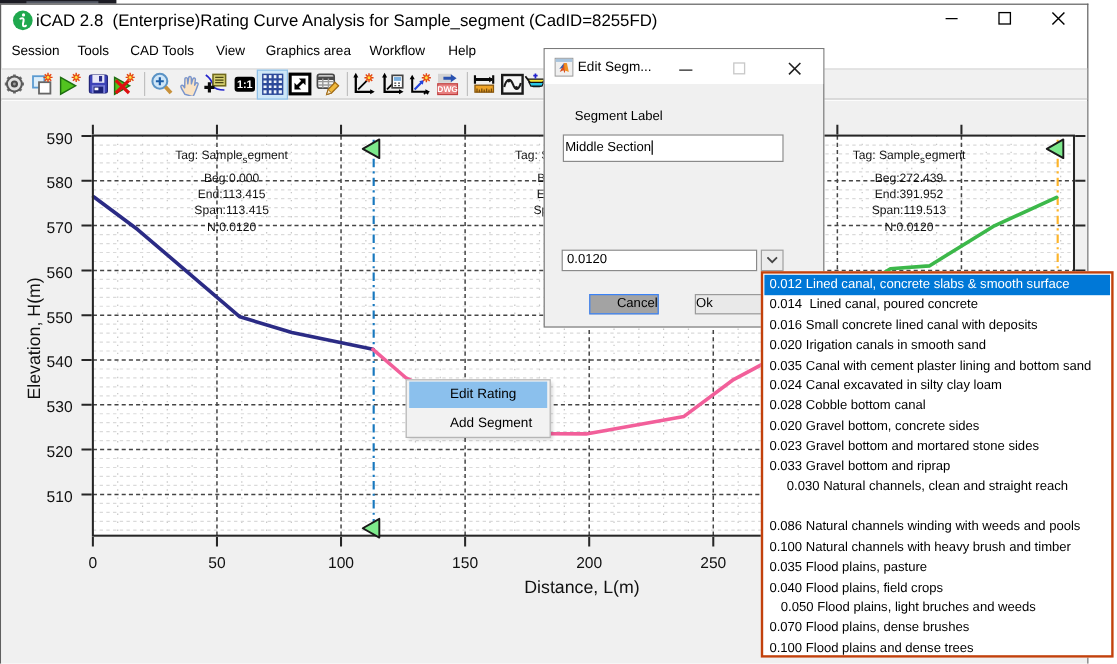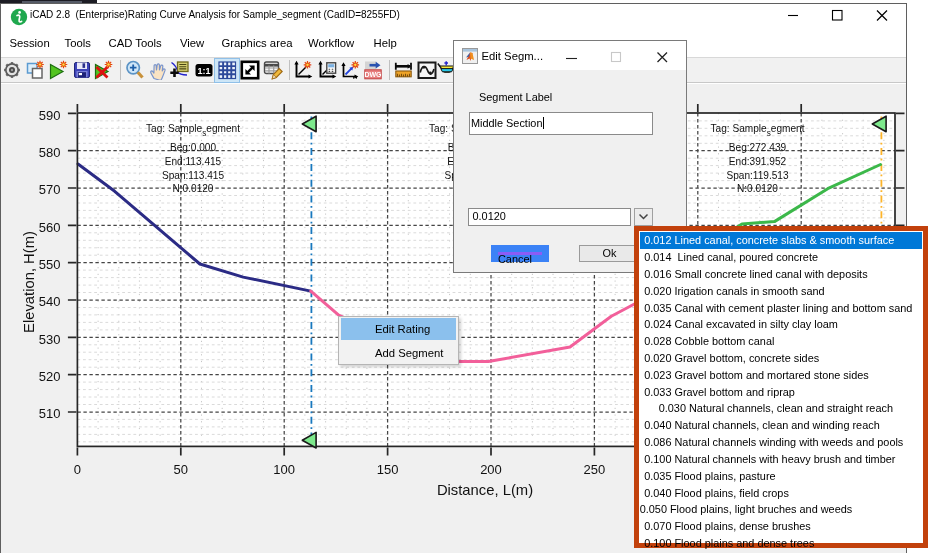--- a/index.html
+++ b/index.html
@@ -10,21 +10,21 @@
 <div class="abs" style="left:0;top:0;width:97px;height:4px;background:#1c1c24"></div>
 <div class="abs" style="left:22px;top:1px;width:60px;height:2px;background:#555a66"></div>
 
 <div class="abs" style="left:0;top:3px;width:907px;height:550px;background:#fff;border:1px solid #5f5f5f;border-bottom:none"></div>
 
 <svg class="abs" width="18" height="18" viewBox="0 0 18 18" style="left:10px;top:8px">
 <circle cx="9" cy="9" r="8.2" fill="#1fa84e"></circle>
 <path d="M7 7.5c2.5-1 3 .5 2.6 2.2-.3 1.4-.8 2.8-.4 3.6.4.9 1.6.8 2.4.1" stroke="#fff" stroke-width="1.7" fill="none" stroke-linecap="round"></path>
 <circle cx="9.6" cy="4.4" r="1.35" fill="#fff"></circle>
 </svg>
-<div class="abs" style="left:30px;top:9px;font-size:10px;color:#000;white-space:nowrap">iCAD 2.8&nbsp; (Enterprise)Rating Curve Analysis for Sample_segment (CadID=8255FD)</div>
+<div class="abs" style="left:30px;top:9px;font-size:14px;color:#000;white-space:nowrap">iCAD 2.8&nbsp; (Enterprise)Rating Curve Analysis for Sample_segment (CadID=8255FD)</div>
 <svg class="abs" width="120" height="28" viewBox="0 0 120 28" style="left:775px;top:2px">
 <path d="M13 13.5h10" stroke="#000" stroke-width="1.1"></path>
 <rect x="57.5" y="8.5" width="9.5" height="9.5" fill="none" stroke="#000" stroke-width="1.1"></rect>
 <path d="M102 8.5l10 10M112 8.5l-10 10" stroke="#000" stroke-width="1.2"></path>
 </svg>
 
 <div class="abs" style="left:0;top:0;width:907px;font-size:11.3px;color:#000">
       <span style="position:absolute;left:9.5px;top:36.5px">Session</span>
       <span style="position:absolute;left:64.5px;top:36.5px">Tools</span>
       <span style="position:absolute;left:108.5px;top:36.5px">CAD Tools</span>
@@ -273,38 +273,37 @@
 <path d="M203.5 11.5l9.5 9.5M213 11.5l-9.5 9.5" stroke="#222" stroke-width="1.3"></path>
 </svg>
 <div class="abs" style="left:25px;top:49.5px;color:#000">Segment Label</div>
 <div class="abs" style="left:15px;top:71.2px;width:184px;height:23px;background:#fff;border:1px solid #8a8a8a;line-height:21px;padding-left:1px;color:#000">Middle Section<span style="border-left:1px solid #000;margin-left:1px"> </span></div>
 <div class="abs" style="left:13.5px;top:167px;width:163.5px;height:17.5px;background:#fff;border:1px solid #8a8a8a;line-height:15.5px;padding-left:4px;color:#000">0.0120</div>
 <div class="abs" style="left:179.5px;top:167px;width:19px;height:17.5px;background:#ececec;border:1px solid #a0a0a0">
 <svg width="17" height="15" viewBox="0 0 17 15">
           <path d="M4.5 5.5l4 4 4-4" stroke="#444" stroke-width="1.5" fill="none"></path>
         </svg>
 </div>
-<div class="abs" style="left:37px;top:203.7px;width:58px;height:17.4px;background:#8b5cf6;border:7px solid #3b82f6;text-align:left;line-height:15.4px;color:#000">Cancel</div>
-<div class="abs" style="left:125px;top:203.7px;width:61px;height:17.4px;background:#e9e9e9;border:1px solid #9a9a9a;text-align:center;line-height:15.4px;color:#000">Ok</div>
-</div>
-
-<div class="abs" style="left:633.7px;top:226.3px;width:294.5px;height:321.5px;background:#fff;border:5px solid #c2410c;font-size:10.9px">
+<div class="abs" style="left:37px;top:203.7px;width:58px;height:17.4px;background:#a3a3a3;border:1px solid #3b82f6;text-align:right;line-height:15.4px;color:#000">Cancel</div>
+<div class="abs" style="left:125px;top:203.7px;width:61px;height:17.4px;background:#e9e9e9;border:1px solid #9a9a9a;line-height:15.4px;color:#000">Ok</div>
+</div>
+
+<div class="abs" style="left:633.7px;top:226.3px;width:294.5px;height:321.5px;background:#fff;border:2px solid #c2410c;font-size:10.9px">
 <div style="position:absolute;left:1px;right:1px;top:1.0px;height:16.8px;background:#0078d7;color:#fff;line-height:16.8px;padding-left:4.5px;white-space:nowrap">0.012 Lined canal, concrete slabs &amp; smooth surface</div>
       <div style="position:absolute;left:1px;right:1px;top:17.8px;height:16.8px;color:#000;line-height:16.8px;padding-left:4.5px;white-space:nowrap">0.014&nbsp; Lined canal, poured concrete</div>
       <div style="position:absolute;left:1px;right:1px;top:34.6px;height:16.8px;color:#000;line-height:16.8px;padding-left:4.5px;white-space:nowrap">0.016 Small concrete lined canal with deposits</div>
       <div style="position:absolute;left:1px;right:1px;top:51.5px;height:16.8px;color:#000;line-height:16.8px;padding-left:4.5px;white-space:nowrap">0.020 Irigation canals in smooth sand</div>
       <div style="position:absolute;left:1px;right:1px;top:68.3px;height:16.8px;color:#000;line-height:16.8px;padding-left:4.5px;white-space:nowrap">0.035 Canal with cement plaster lining and bottom sand</div>
       <div style="position:absolute;left:1px;right:1px;top:85.1px;height:16.8px;color:#000;line-height:16.8px;padding-left:4.5px;white-space:nowrap">0.024 Canal excavated in silty clay loam</div>
       <div style="position:absolute;left:1px;right:1px;top:101.9px;height:16.8px;color:#000;line-height:16.8px;padding-left:4.5px;white-space:nowrap">0.028 Cobble bottom canal</div>
       <div style="position:absolute;left:1px;right:1px;top:118.7px;height:16.8px;color:#000;line-height:16.8px;padding-left:4.5px;white-space:nowrap">0.020 Gravel bottom, concrete sides</div>
       <div style="position:absolute;left:1px;right:1px;top:135.6px;height:16.8px;color:#000;line-height:16.8px;padding-left:4.5px;white-space:nowrap">0.023 Gravel bottom and mortared stone sides</div>
       <div style="position:absolute;left:1px;right:1px;top:152.4px;height:16.8px;color:#000;line-height:16.8px;padding-left:4.5px;white-space:nowrap">0.033 Gravel bottom and riprap</div>
       <div style="position:absolute;left:1px;right:1px;top:169.2px;height:16.8px;color:#000;line-height:16.8px;padding-left:19px;white-space:nowrap">0.030 Natural channels, clean and straight reach</div>
-      <div style="position:absolute;left:1px;right:1px;top:186.0px;height:16.8px;color:#000;line-height:16.8px;padding-left:4.5px;white-space:nowrap">0.040 Natural channels, clean and winding reach</div>
       <div style="position:absolute;left:1px;right:1px;top:202.8px;height:16.8px;color:#000;line-height:16.8px;padding-left:4.5px;white-space:nowrap">0.086 Natural channels winding with weeds and pools</div>
       <div style="position:absolute;left:1px;right:1px;top:219.7px;height:16.8px;color:#000;line-height:16.8px;padding-left:4.5px;white-space:nowrap">0.100 Natural channels with heavy brush and timber</div>
       <div style="position:absolute;left:1px;right:1px;top:236.5px;height:16.8px;color:#000;line-height:16.8px;padding-left:4.5px;white-space:nowrap">0.035 Flood plains, pasture</div>
       <div style="position:absolute;left:1px;right:1px;top:253.3px;height:16.8px;color:#000;line-height:16.8px;padding-left:4.5px;white-space:nowrap">0.040 Flood plains, field crops</div>
-      <div style="position:absolute;left:1px;right:1px;top:270.1px;height:16.8px;color:#000;line-height:16.8px;padding-left:0;white-space:nowrap">0.050 Flood plains, light bruches and weeds</div>
+      <div style="position:absolute;left:15px;right:1px;top:270.1px;height:16.8px;color:#000;line-height:16.8px;padding-left:0;white-space:nowrap">0.050 Flood plains, light bruches and weeds</div>
       <div style="position:absolute;left:1px;right:1px;top:286.9px;height:16.8px;color:#000;line-height:16.8px;padding-left:4.5px;white-space:nowrap">0.070 Flood plains, dense brushes</div>
       <div style="position:absolute;left:1px;right:1px;top:303.8px;height:16.8px;color:#000;line-height:16.8px;padding-left:4.5px;white-space:nowrap">0.100 Flood plains and dense trees</div>
 </div>
 
 </div>
 </body></html>

